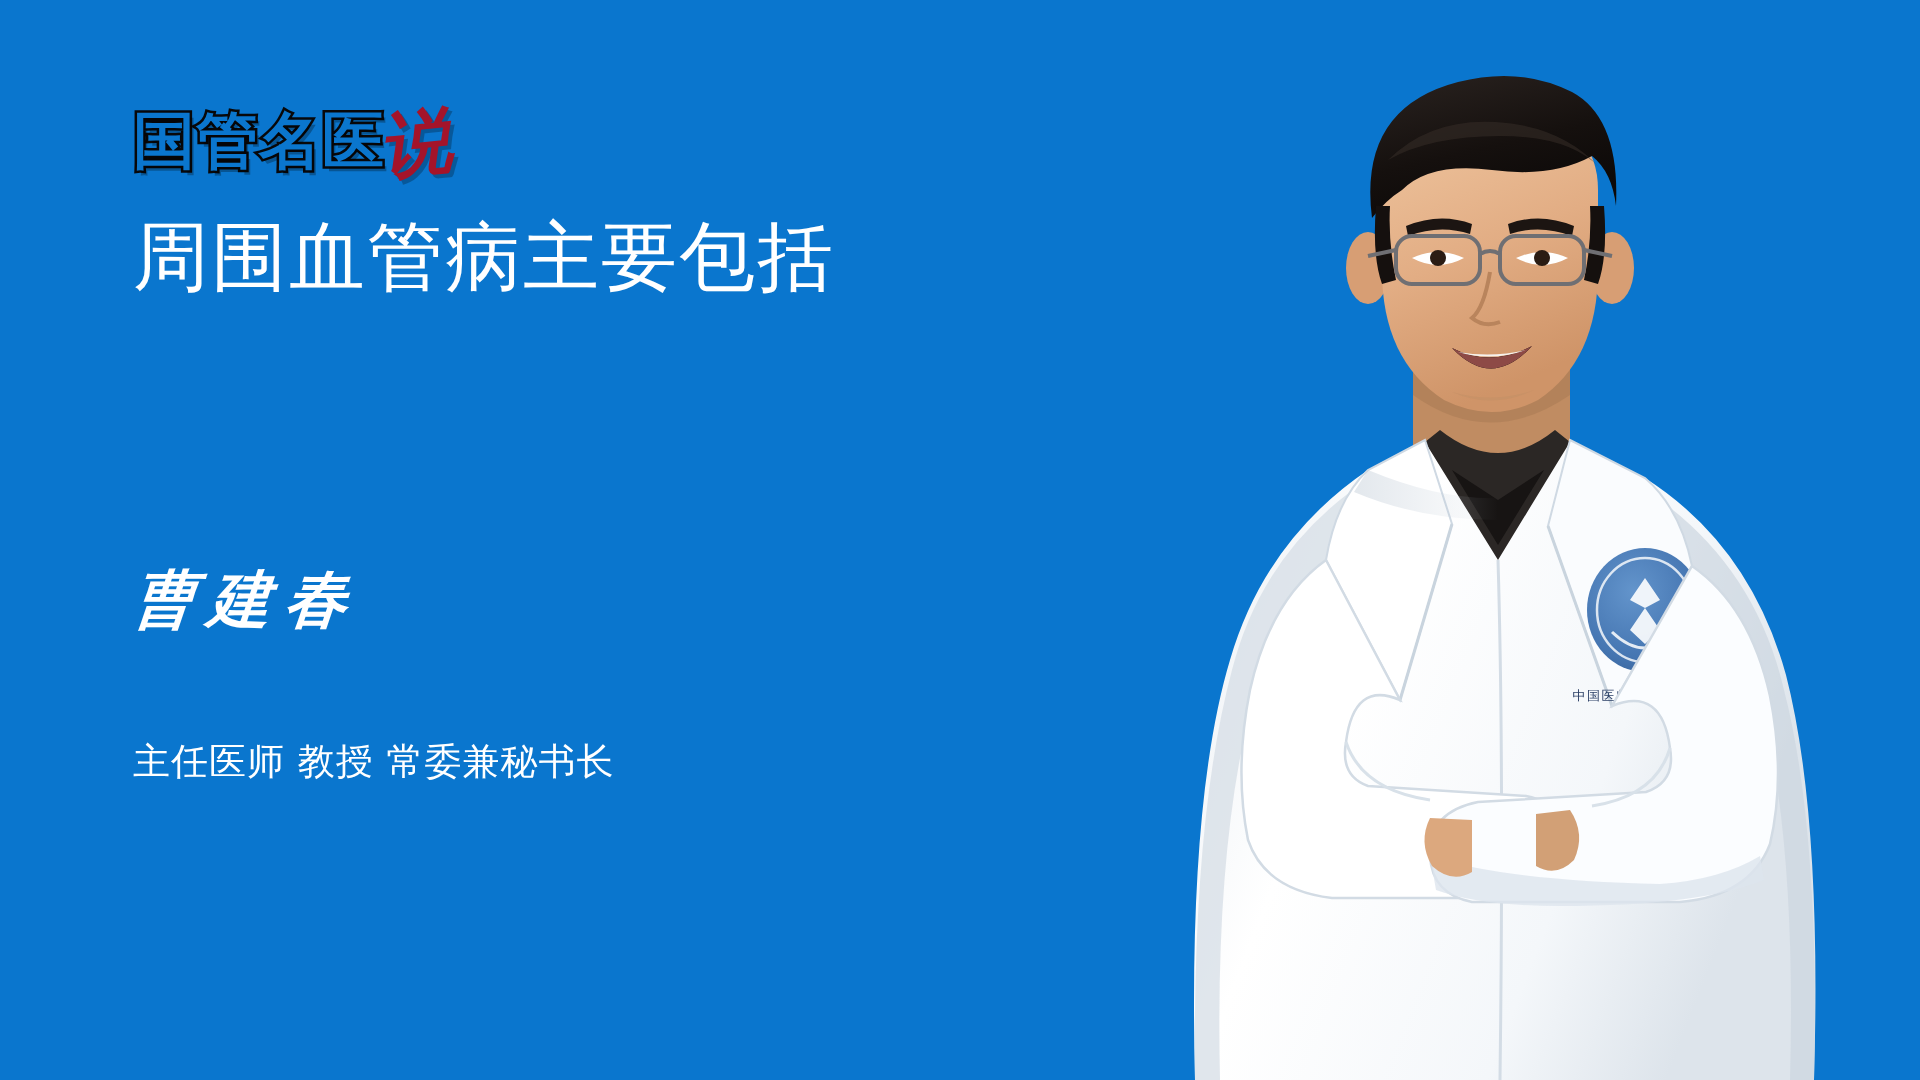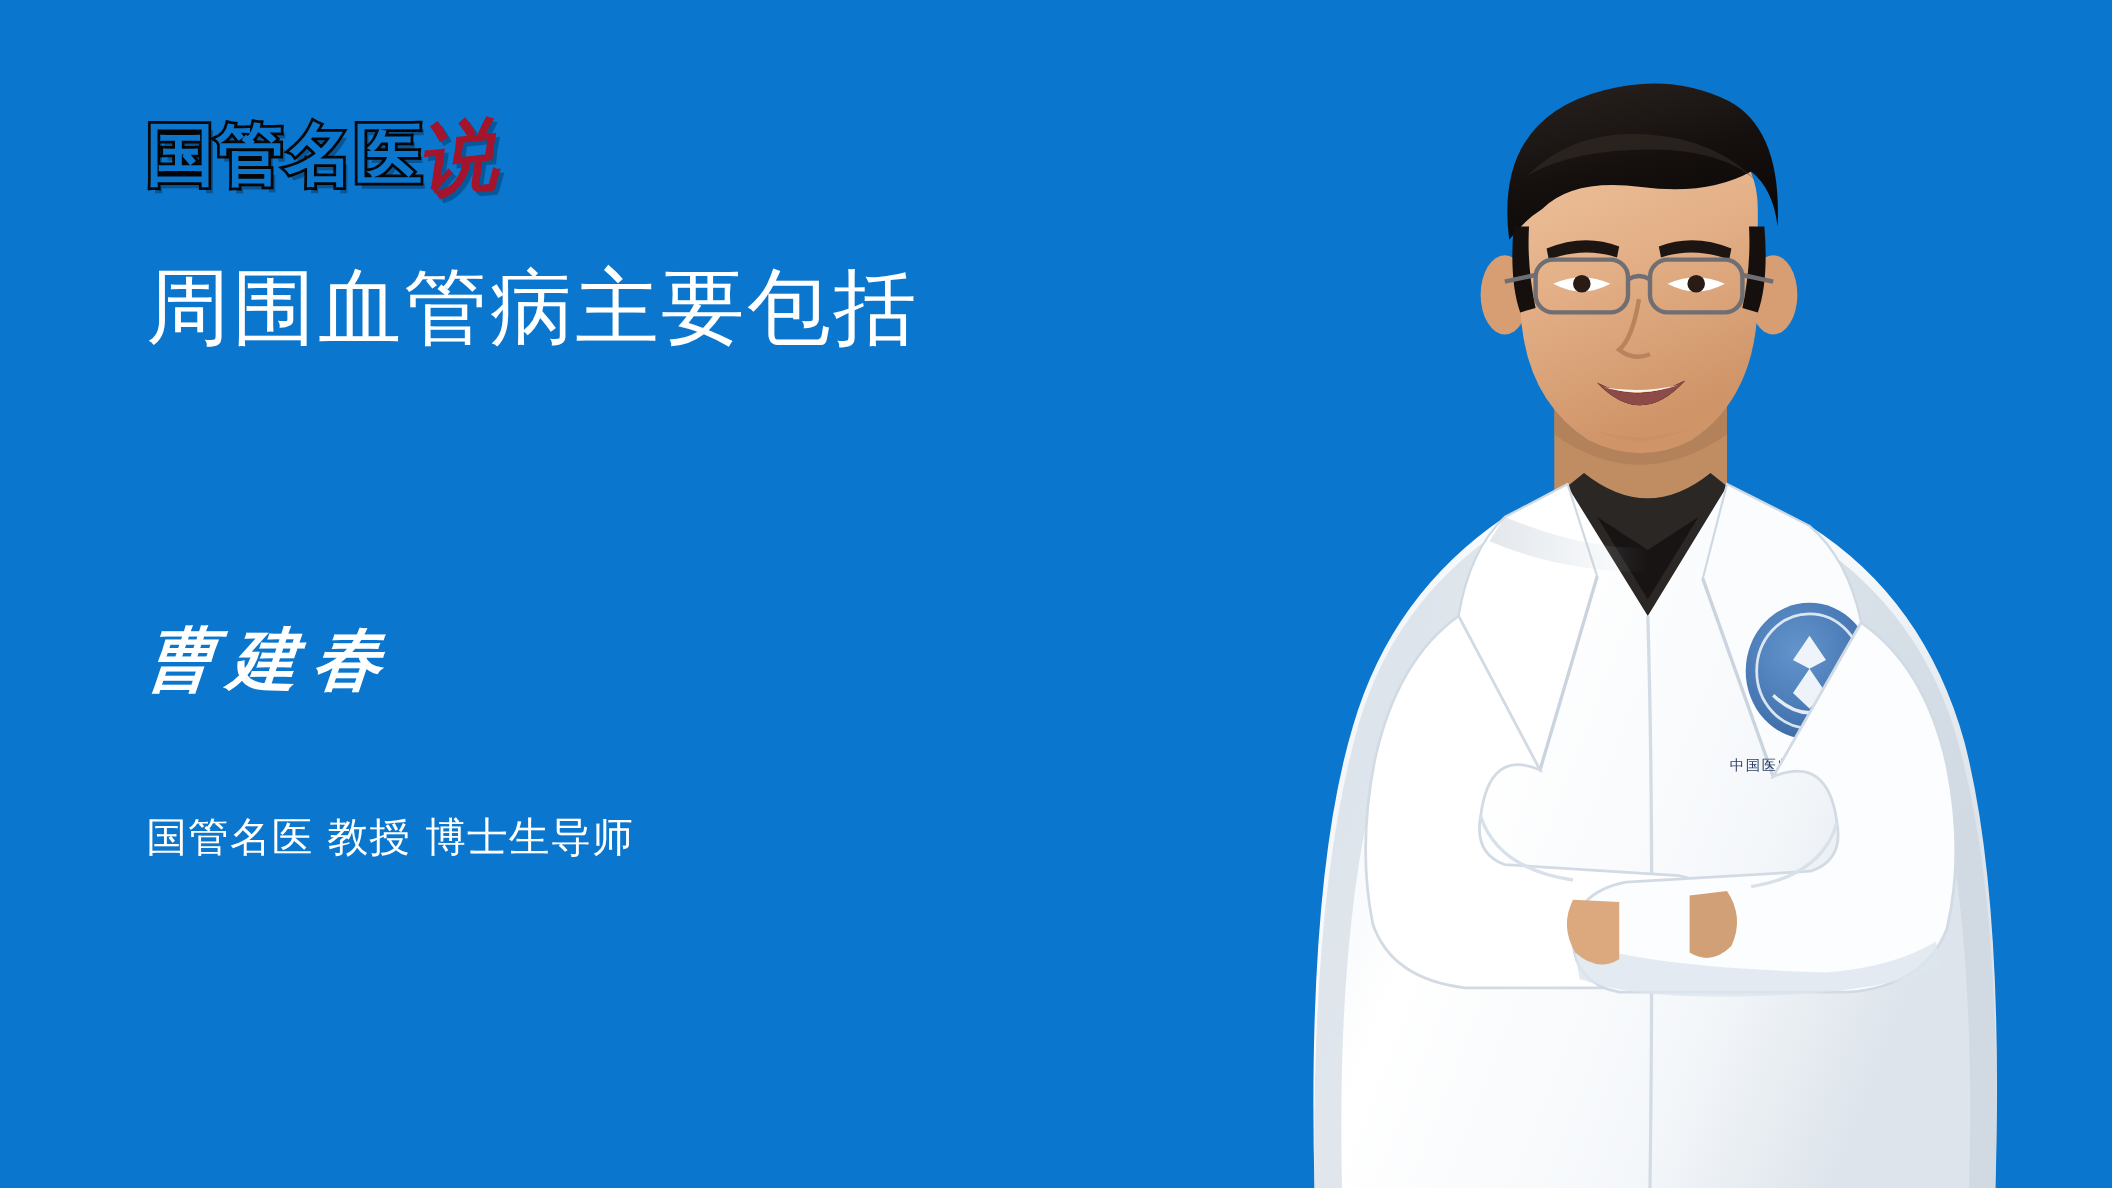--- a/index.html
+++ b/index.html
@@ -57,22 +57,21 @@
     top: 205px;
     width: 950px;
   }
   .title-line {
     color: #ffffff;
     font-size: 76px;
     line-height: 104px;
     font-weight: 500;
     letter-spacing: 2px;
     white-space: nowrap;
-    font-family: Liberation Mono, monospace;
-    margin-top: 28px;
+    font-family: Liberation Sans, sans-serif;
   }
 
   
   .doctor-name {
     position: absolute;
     left: 133px;
     top: 565px;
     color: #ffffff;
     font-size: 62px;
     line-height: 70px;
@@ -127,21 +126,21 @@
     <span class="logo-accent">说</span>
   </div>
 
   <div class="title">
     <div class="title-line">周围血管病主要包括</div>
   </div>
 
   <div class="doctor-name">曹建春</div>
 
   <div class="credentials">
-    <div class="credential-line">国管名医  教授  博士生导师</div>
+    <div class="credential-line">主任医师  教授  常委兼秘书长</div>
   </div>
 
   <div class="portrait">
     <svg viewBox="0 0 820 1080" preserveAspectRatio="xMidYMax meet">
       <defs>
         <linearGradient id="coatG" x1="0" y1="0" x2="1" y2="0.4">
           <stop offset="0%" stop-color="#e9eef3"></stop>
           <stop offset="35%" stop-color="#ffffff"></stop>
           <stop offset="75%" stop-color="#f4f7fa"></stop>
           <stop offset="100%" stop-color="#dde4eb"></stop>

